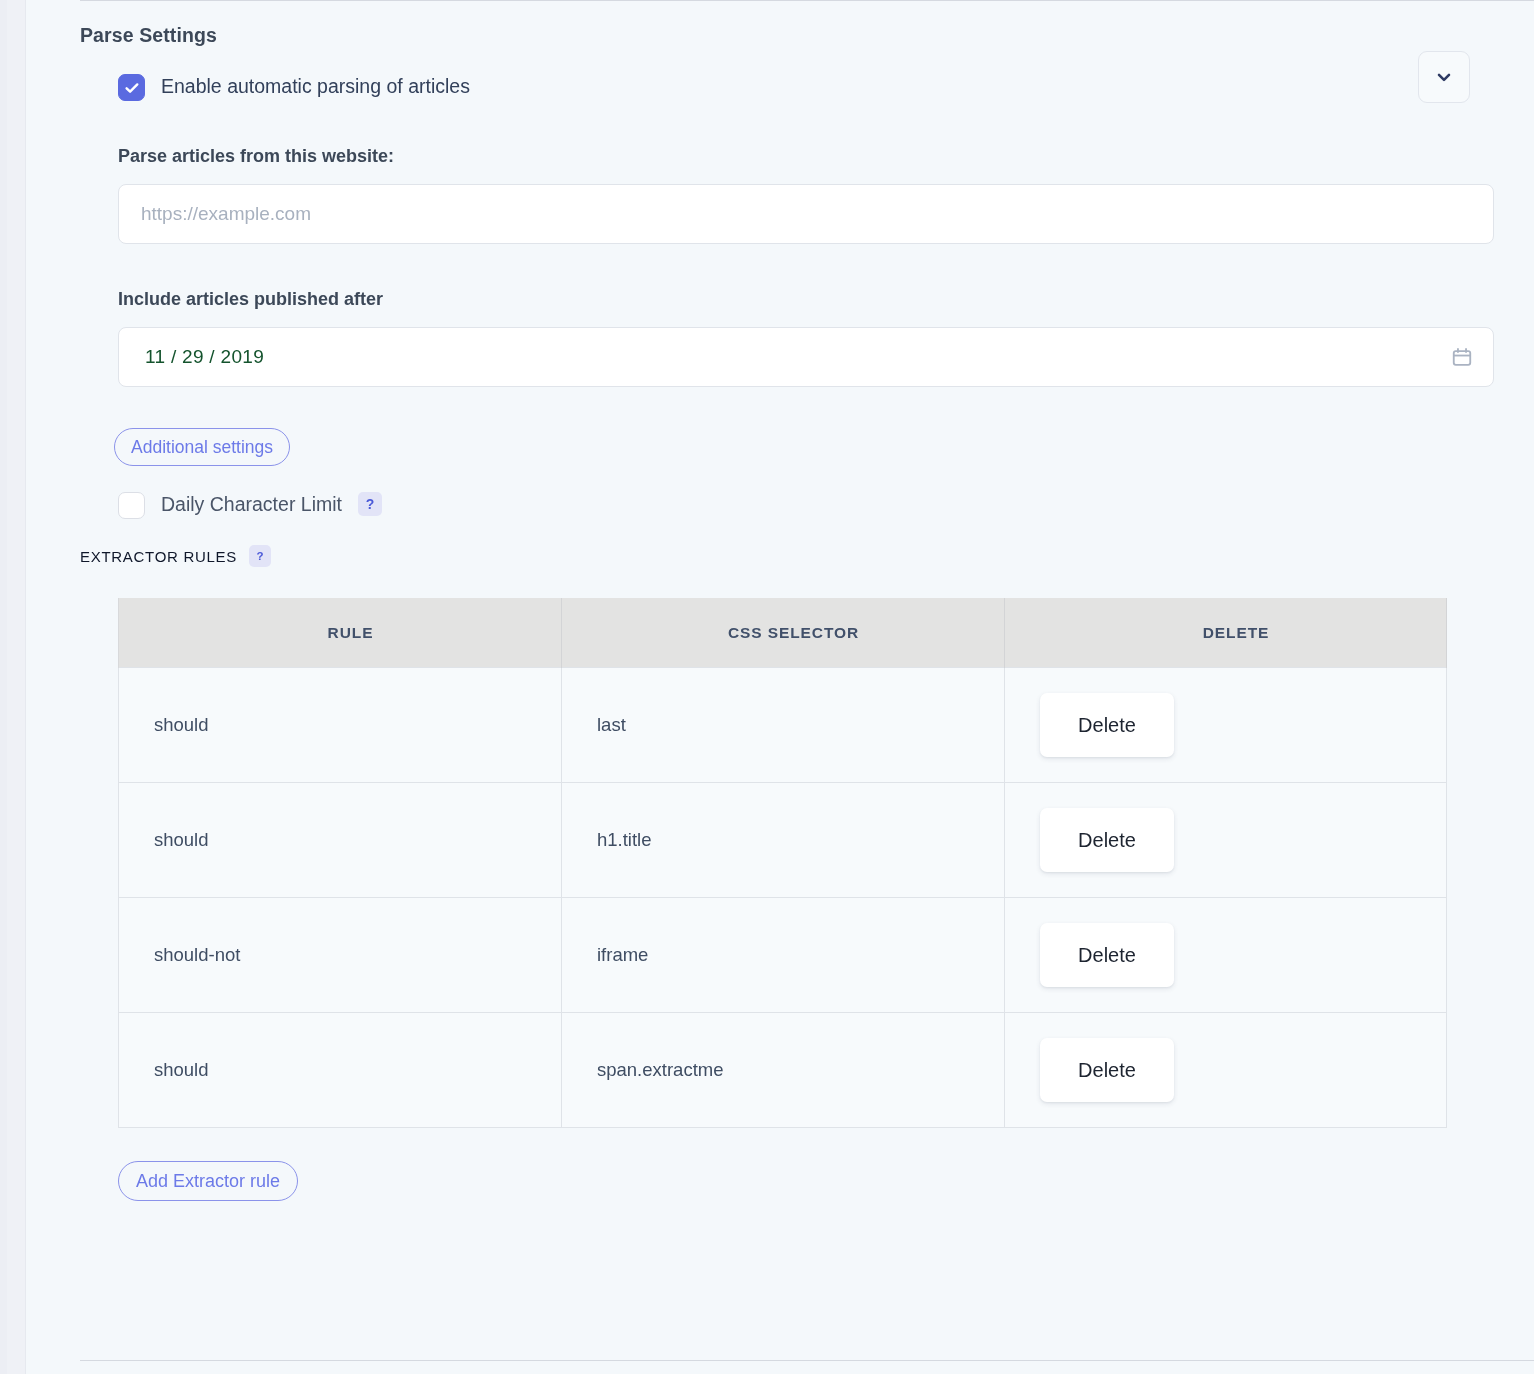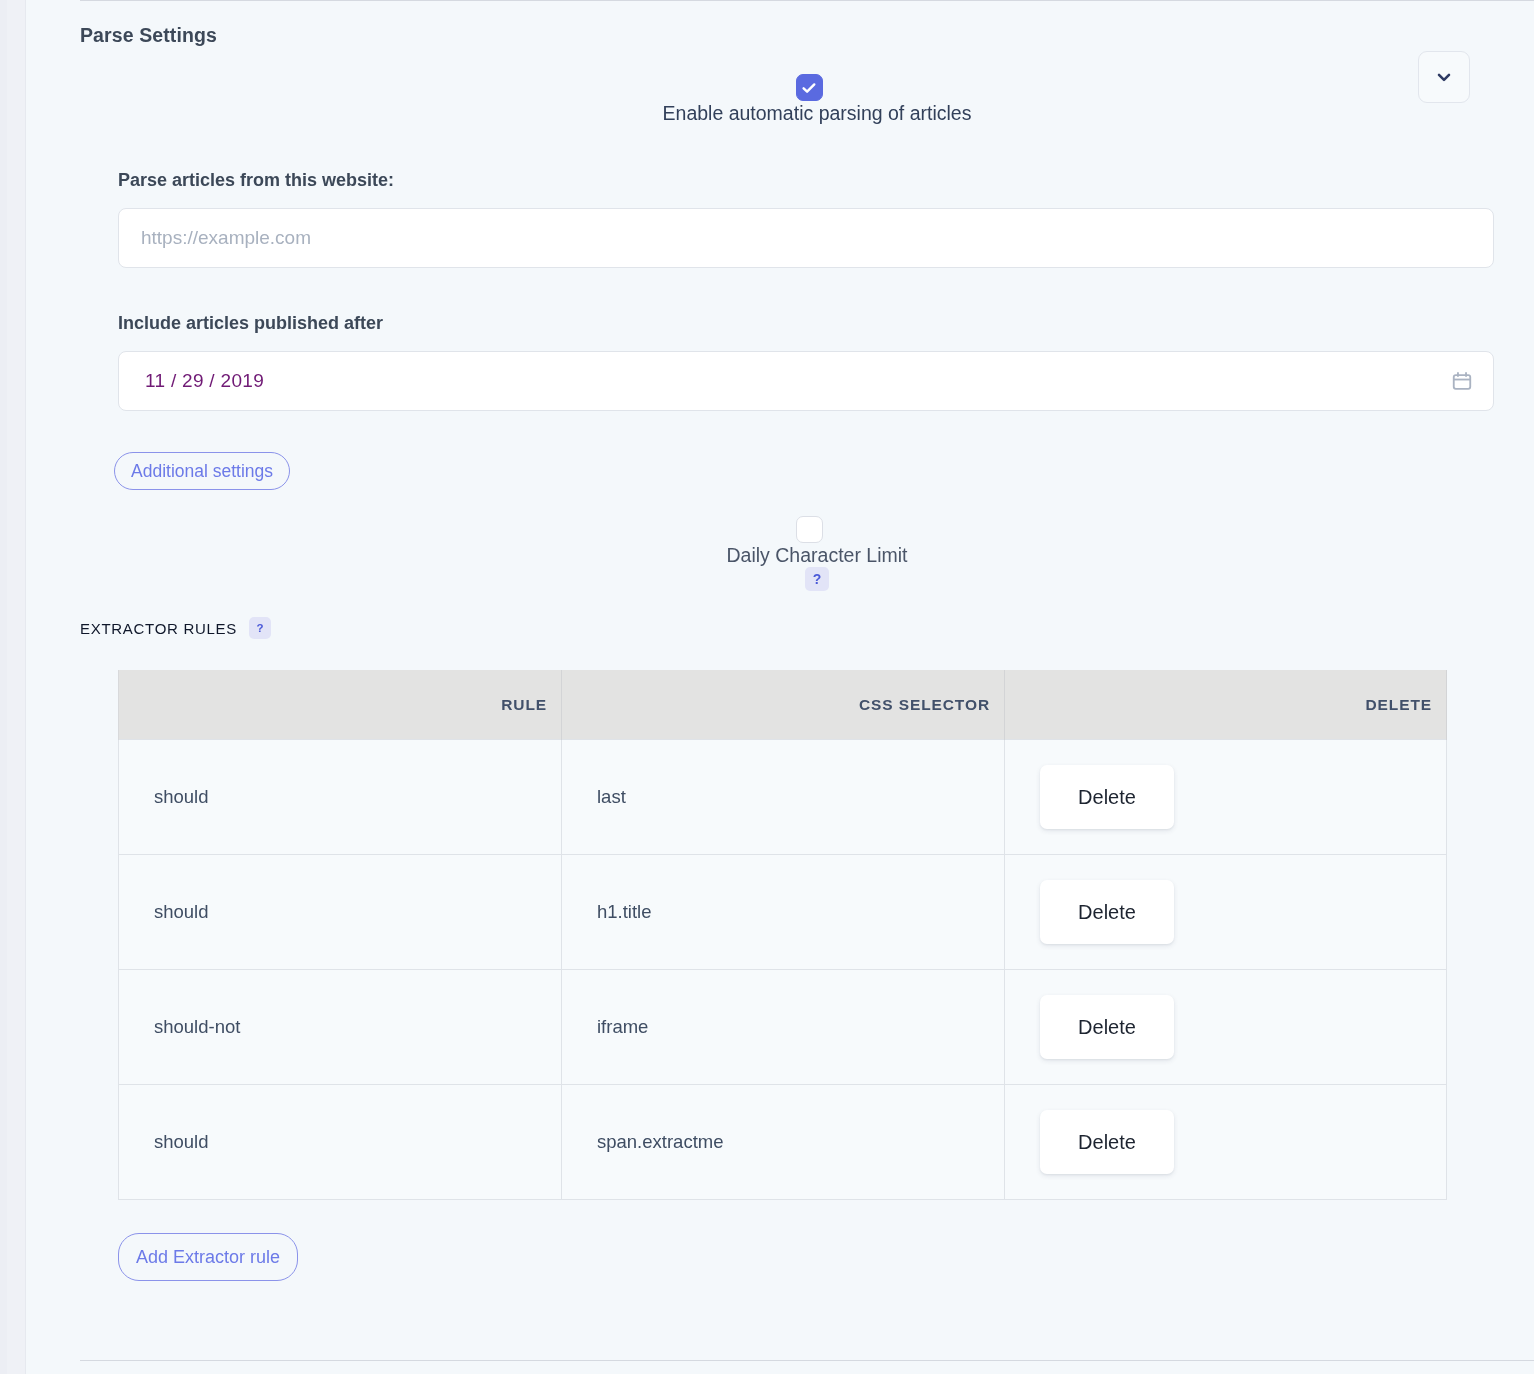--- a/index.html
+++ b/index.html
@@ -87,24 +87,23 @@
     display: flex;
     align-items: center;
     justify-content: center;
     cursor: pointer;
     box-sizing: border-box;
   }
   .collapse-btn svg { display: block; }
 
   .checkrow {
     display: flex;
-    align-items: center;
+    align-items: flex-start;
     margin-top: 26px;
     margin-left: 38px;
-    flex-direction: column;
   }
   .cb {
     width: 27px;
     height: 27px;
     border-radius: 7px;
     flex: 0 0 auto;
     box-sizing: border-box;
     display: flex;
     align-items: center;
     justify-content: center;
@@ -157,21 +156,21 @@
     font-size: 19px;
     color: #8c96a8;
     padding: 0 22px;
     width: 100%;
     height: 100%;
     box-sizing: border-box;
   }
   .inputwrap input::placeholder { color: #a8b1bf; }
   .date-text {
     font-size: 19px;
-    color: #701a75;
+    color: #14532d;
     padding: 0 26px;
     letter-spacing: 0.3px;
   }
   .cal-icon {
     position: absolute;
     right: 20px;
     top: 50%;
     transform: translateY(-50%);
     cursor: pointer;
     display: flex;
@@ -235,21 +234,21 @@
 
   table.rules {
     margin-top: 31px;
     margin-left: 38px;
     width: 1328px;
     border-collapse: collapse;
     table-layout: fixed;
   }
   table.rules th {
     background: #e3e3e2;
-    text-align: right;
+    text-align: center;
     font-size: 15.5px;
     letter-spacing: 0.9px;
     color: #41506a;
     font-weight: bold;
     padding: 26px 14px 25px 35px;
     border-right: 1px solid #d3d4d6;
     border-left: 1px solid #d8d9db;
     box-sizing: border-box;
   }
   table.rules th:last-child { border-right: 1px solid #d3d4d6; }
@@ -281,21 +280,21 @@
     display: flex;
     align-items: center;
     justify-content: center;
   }
   td.cell-delete { padding-left: 34px; }
 
   .btn-add {
     margin-left: 38px;
     margin-top: 33px;
     border-radius: 21px;
-    height: 48px;
+    height: 40px;
     padding: 0 17px;
     font-size: 18px;
     text-align: center;
   }
 </style>
 </head>
 <body>
 
 <div class="edge-outer"></div>
 <div class="edge-inner"></div>

